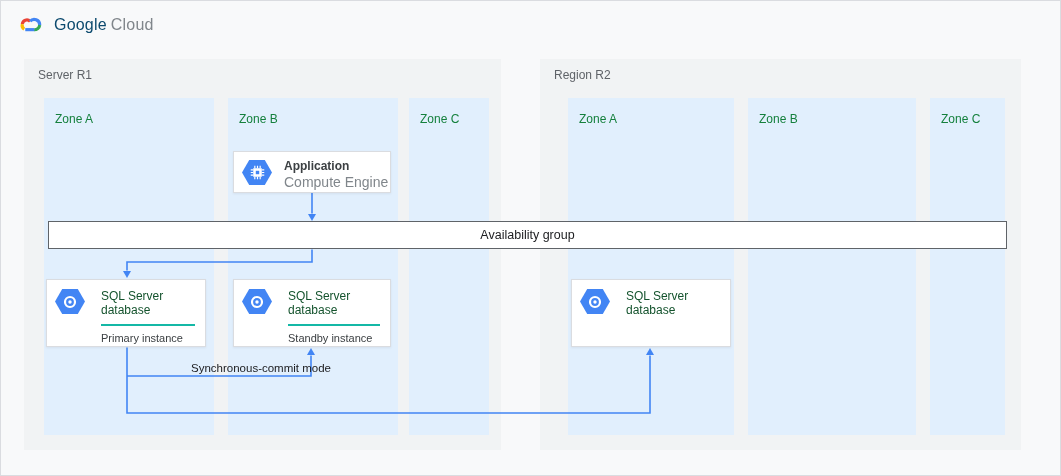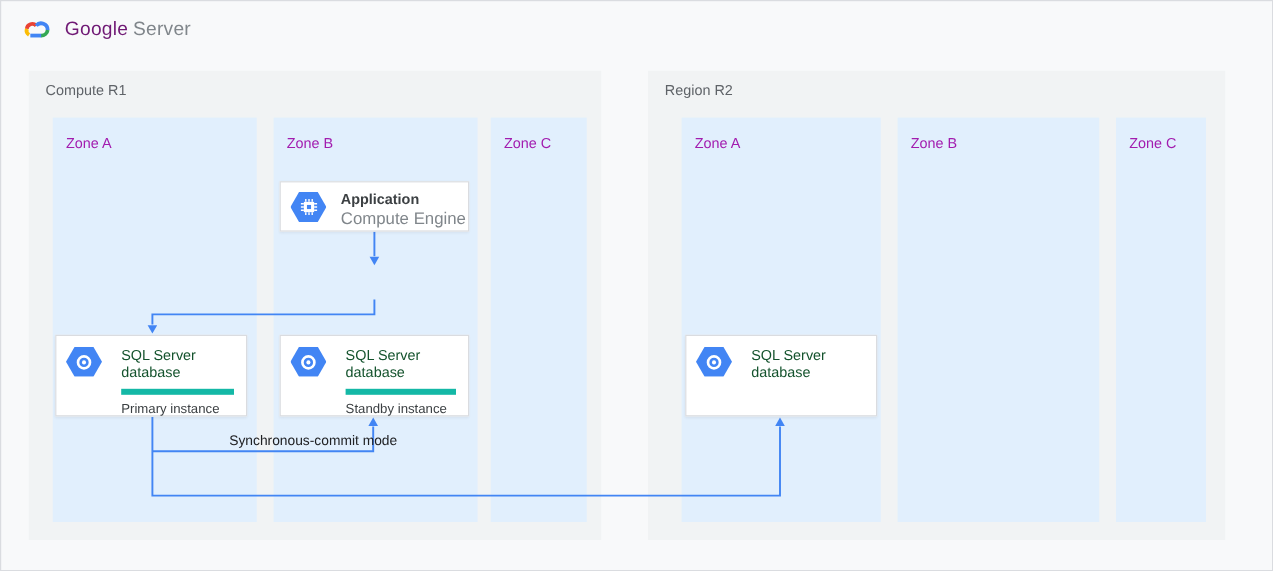--- a/index.html
+++ b/index.html
@@ -3,27 +3,27 @@
 <meta charset="utf-8">
 <style>
   * { margin:0; padding:0; box-sizing:border-box; }
   body { font-family: "Liberation Sans", sans-serif; background:#fff; }
   .canvas {
     position:relative; width:1061px; height:476px;
     background:#f8f9fa; border:1px solid #dadce0; overflow:hidden;
   }
   .logo { position:absolute; left:18px; top:13px; display:flex; align-items:center; gap:9px; }
   .logo-text { font-size:16px; letter-spacing:.2px; }
-  .logo-text .g { color:#701a75;text-align:right; }
+  .logo-text .g { color:#0c4a6e;text-align:right; }
   .logo-text .c { color:#80868b; margin-left:4px; }
 
   .region { position:absolute; top:58px; height:391px; background:#f1f3f4; }
   .region-label { position:absolute; left:14px; top:9px; font-size:12px; color:#5f6368; }
   .zone { position:absolute; top:97px; height:337px; background:#e1effd; }
-  .zone-label { position:absolute; left:11px; top:14px; font-size:12px; color:#a21caf; }
+  .zone-label { position:absolute; left:11px; top:14px; font-size:12px; color:#15803d; }
 
   .card {
     position:absolute; background:#fff; border:1px solid #dadce0;
     box-shadow:0 1px 2px rgba(60,64,67,.08); z-index:3;padding-left:28px;
   }
   .hexagon {
     position:absolute; width:30px; height:25px; background:#4285f4;
     clip-path:polygon(0% 50%, 24% 0%, 76% 0%, 100% 50%, 76% 100%, 24% 100%);
     display:flex; align-items:center; justify-content:center;
   }
@@ -37,21 +37,21 @@
     background:#fff; border:1.5px solid #5f6368; z-index:4;
     display:flex; align-items:center; justify-content:center;
   }
   .ag-label { font-size:12.5px; color:#202124; }
 
   .db-card { top:278px; height:68px; }
   .db-card .hexagon { left:8px; top:9px; }
   .db-title { position:absolute; left:54px; top:9px; width:96px; font-size:12px; line-height:14px; color:#14532d; }
   .db-instance {
     position:absolute; left:54px; right:10px; top:44px;
-    border-top:5px solid #14b8a6; padding-top:6px; font-size:11px; color:#3c4043;
+    border-top:2px solid #14b8a6; padding-top:6px; font-size:11px; color:#3c4043;
   }
   #db-primary   { left:45px;  width:160px; }
   #db-standby   { left:232px; width:158px; }
   #db-secondary { left:570px; width:160px; }
 
   .edges { position:absolute; left:0; top:0; width:1061px; height:476px; z-index:2; pointer-events:none; }
   .edge { stroke:#4285f4; stroke-width:1.6; fill:none; }
   .edge-head { fill:#4285f4; stroke:none; }
 
   .edge-label { position:absolute; font-size:11.5px; color:#202124; text-align:right; z-index:3; }
@@ -67,26 +67,26 @@
     <span style="display:inline-flex;">
       <svg width="26" height="21" viewBox="0 0 24 20">
         <path d="M2.8 9.6 A4.3 4.3 0 0 1 10.2 7.0" stroke="#ea4335" stroke-width="3" fill="none"></path>
         <path d="M2.8 9.6 A4.3 4.3 0 0 0 4.6 14.4" stroke="#fbbc05" stroke-width="3" fill="none"></path>
         <path d="M10.2 7.0 A5.2 5.2 0 0 1 19.35 10.5" stroke="#4285f4" stroke-width="3" fill="none"></path>
         <path d="M19.35 10.5 A5.2 5.2 0 0 1 14.0 15.0" stroke="#34a853" stroke-width="3" fill="none"></path>
         <rect x="5.6" y="13.4" width="8.6" height="3" fill="#4285f4"></rect>
       </svg>
     </span>
     <span class="logo-text">
-      <span class="g">Google</span><span class="c">Server</span>
+      <span class="g">Google</span><span class="c">Cloud</span>
     </span>
   </div>
 
   <div class="region" style="left:23px; width:477px;">
-    <div class="region-label">Compute R1</div>
+    <div class="region-label">Server R1</div>
   </div>
 
   <div class="region" style="left:539px; width:481px;">
     <div class="region-label">Region R2</div>
   </div>
 
   <div class="zone" style="left:43px; width:170px;">
     <div class="zone-label">Zone A</div>
   </div>
   <div class="zone" style="left:227px; width:170px;">
@@ -135,20 +135,23 @@
             <line x1="11" y1="9.5" x2="13.3" y2="9.5"></line>
         </g>
         <rect x="3" y="3" width="8" height="8" fill="#fff"></rect>
         <rect x="5.4" y="5.4" width="3.2" height="3.2" fill="#4285f4"></rect>
       </svg>
     </div>
     <div class="app-title">Application</div>
     <div class="app-sub">Compute Engine</div>
   </div>
 
+  <div class="ag-bar">
+    <span class="ag-label">Availability group</span>
+  </div>
 
   <div class="card db-card" id="db-primary">
     <div class="hexagon">
       <svg width="16" height="16" viewBox="0 0 16 16">
         <circle cx="8" cy="8" r="5" fill="none" stroke="#fff" stroke-width="2.2"></circle>
         <circle cx="8" cy="8" r="1.7" fill="#fff"></circle>
       </svg>
     </div>
     <div class="db-title">SQL Server database</div>
     <div class="db-instance">Primary instance</div>

